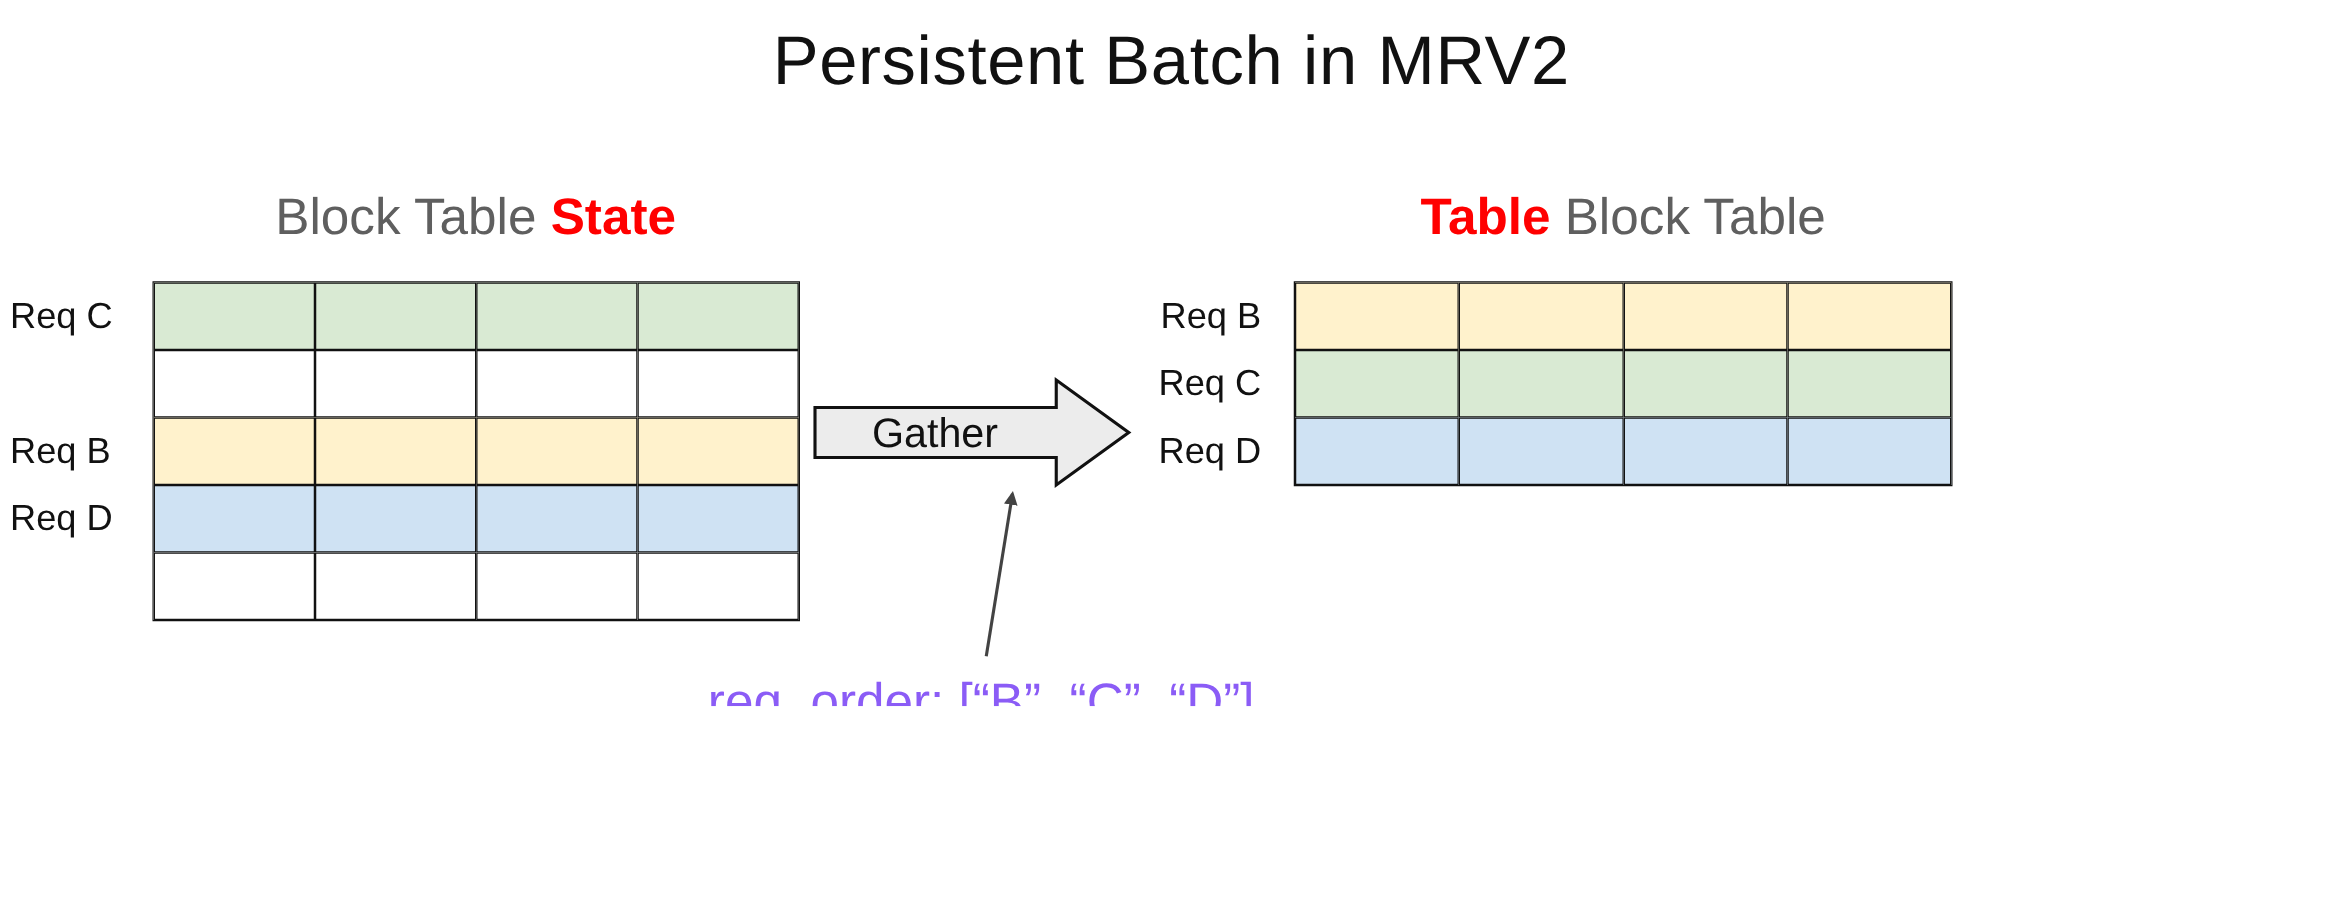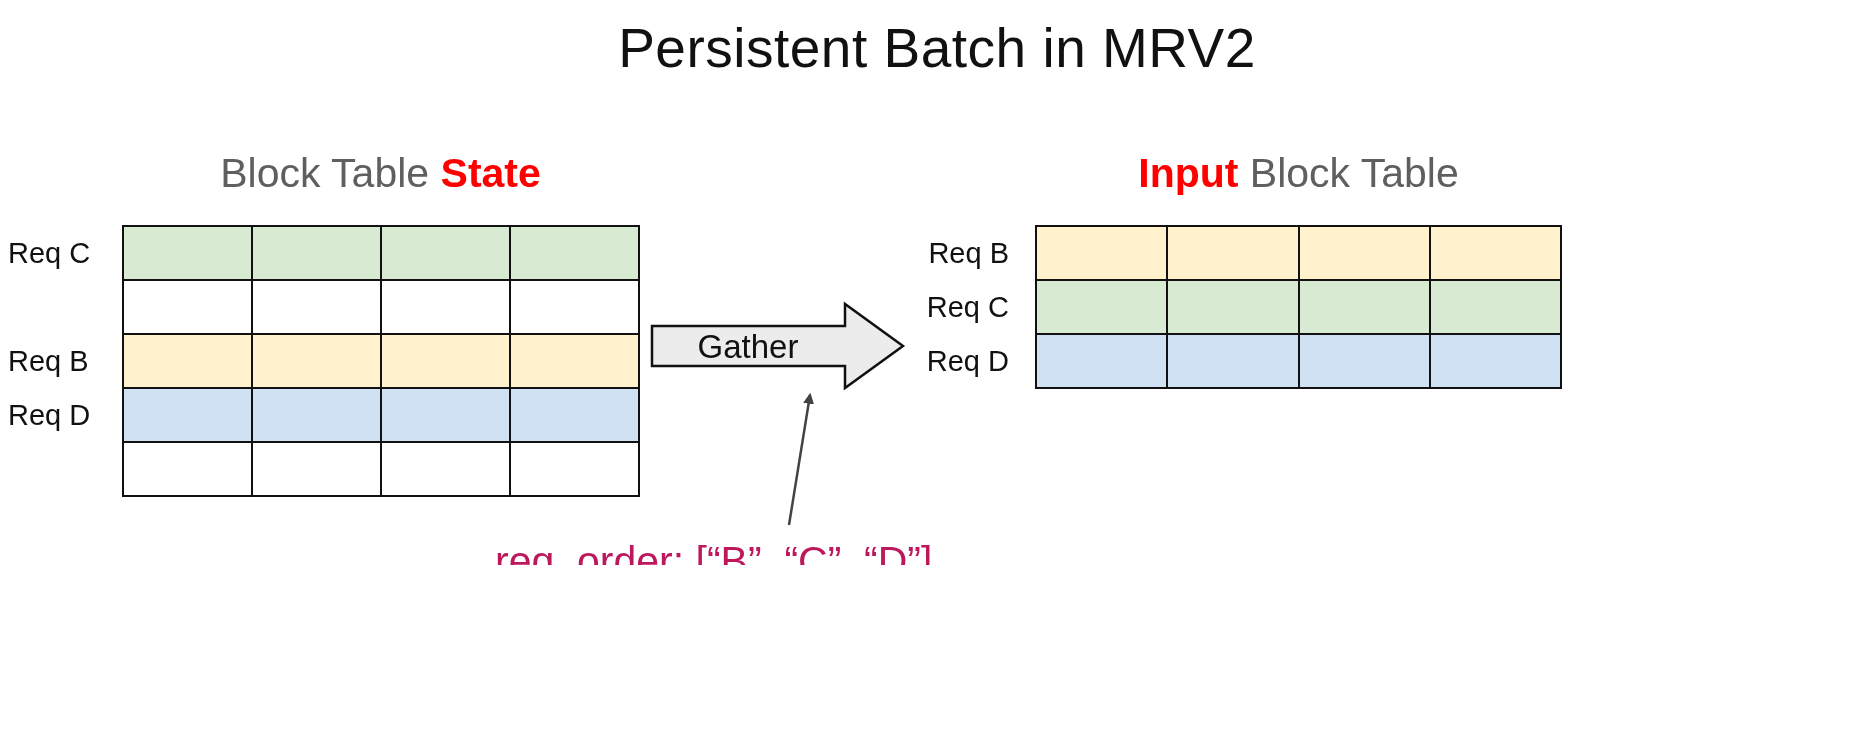--- a/index.html
+++ b/index.html
@@ -86,36 +86,36 @@
     top: 385px;
     width: 90px;
     height: 150px;
   }
 
   .req-order {
     position: absolute;
     top: 538px;
     left: 495px;
     width: 580px;
-    text-align: left;
+    text-align: center;
     font-size: 41px;
-    color: #be185d;
+    color: #8b5cf6;
     white-space: nowrap;
   }
 </style>
 </head>
 <body>
 
 <div class="canvas">
 
   <div class="title">Persistent Batch in MRV2</div>
 
   <div class="heading heading-left"><span>Block Table </span><span class="hl">State</span></div>
 
-  <div class="heading heading-right"><span class="hl">Input</span><span> Block Table</span></div>
+  <div class="heading heading-right"><span class="hl">Table</span><span> Block Table</span></div>
 
   <div class="table-wrap left-wrap">
     <div class="labels-col" id="left_table-labels">
         <div class="row-label">Req C</div>
         <div class="row-label"></div>
         <div class="row-label">Req B</div>
         <div class="row-label">Req D</div>
         <div class="row-label"></div>
       </div>
     <div class="cells-grid" id="left_table-grid" style="grid-template-columns: repeat(4, 1fr);">

